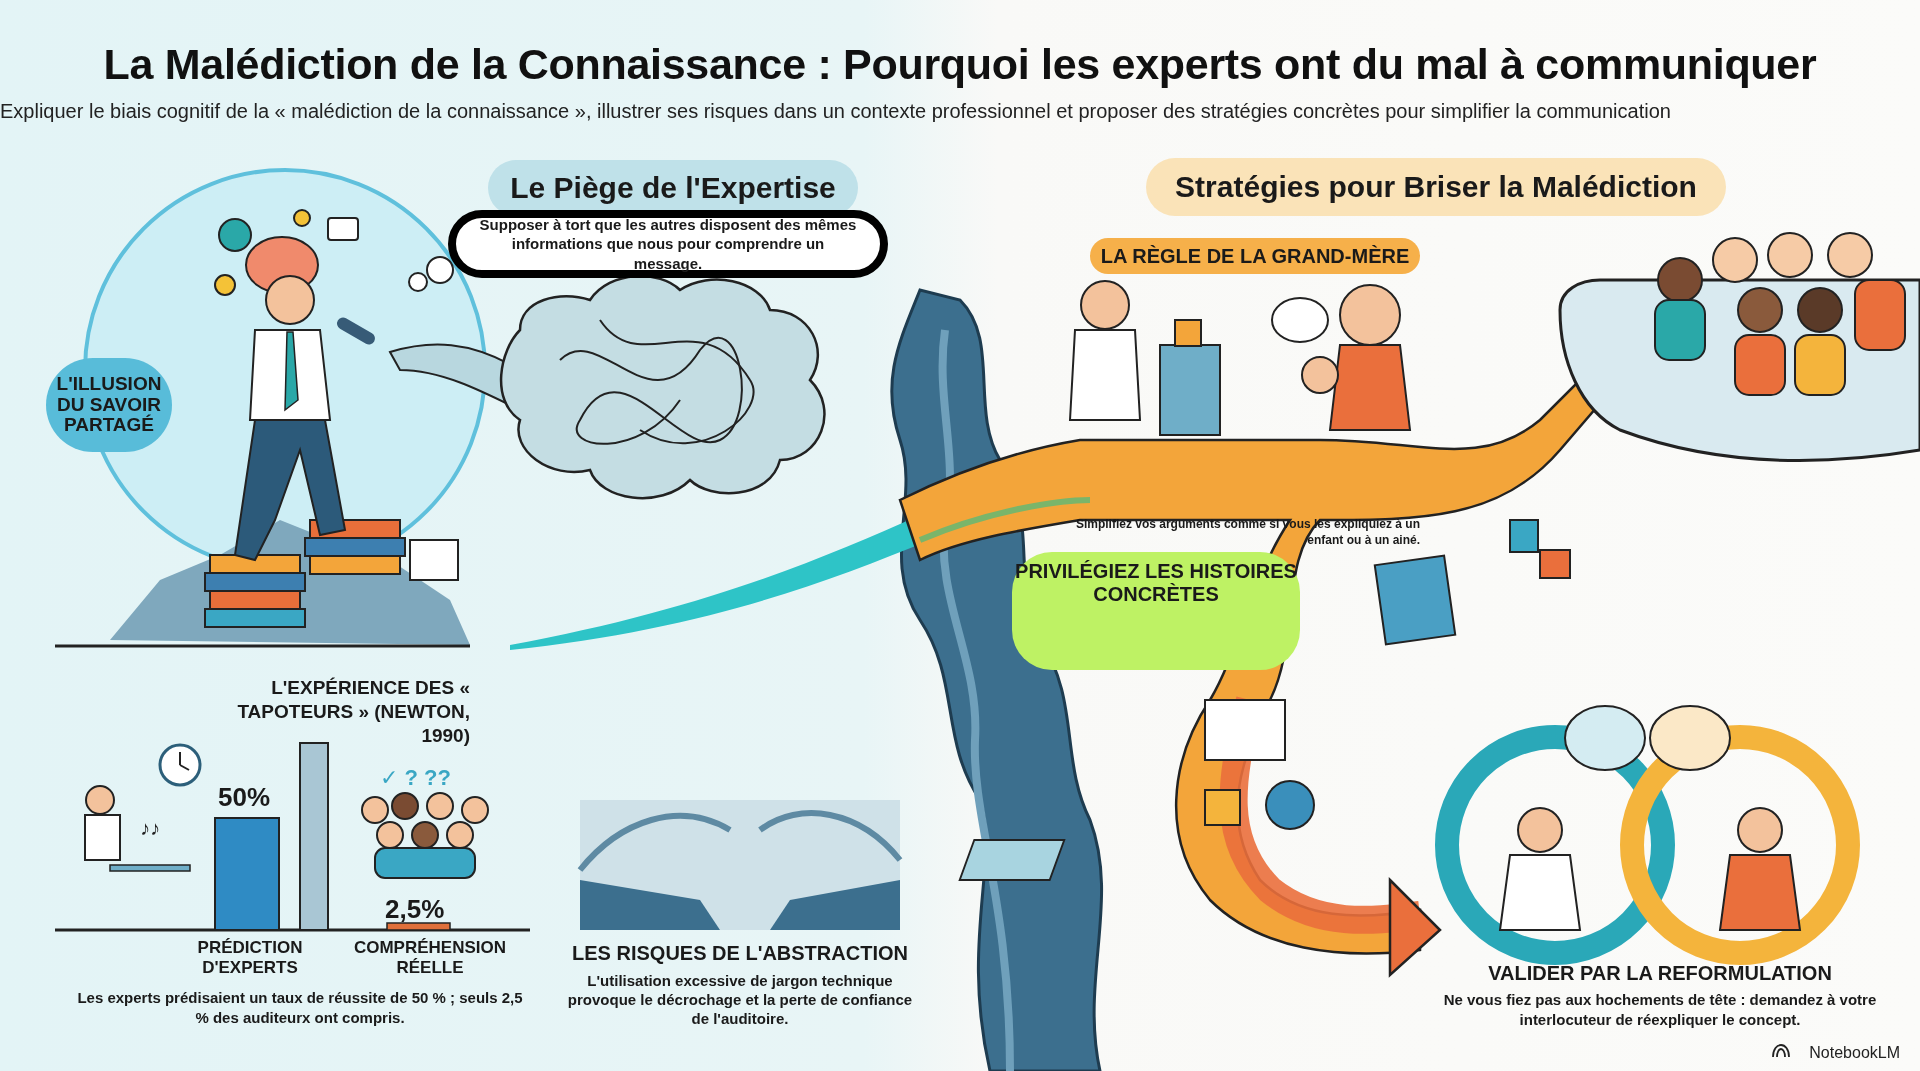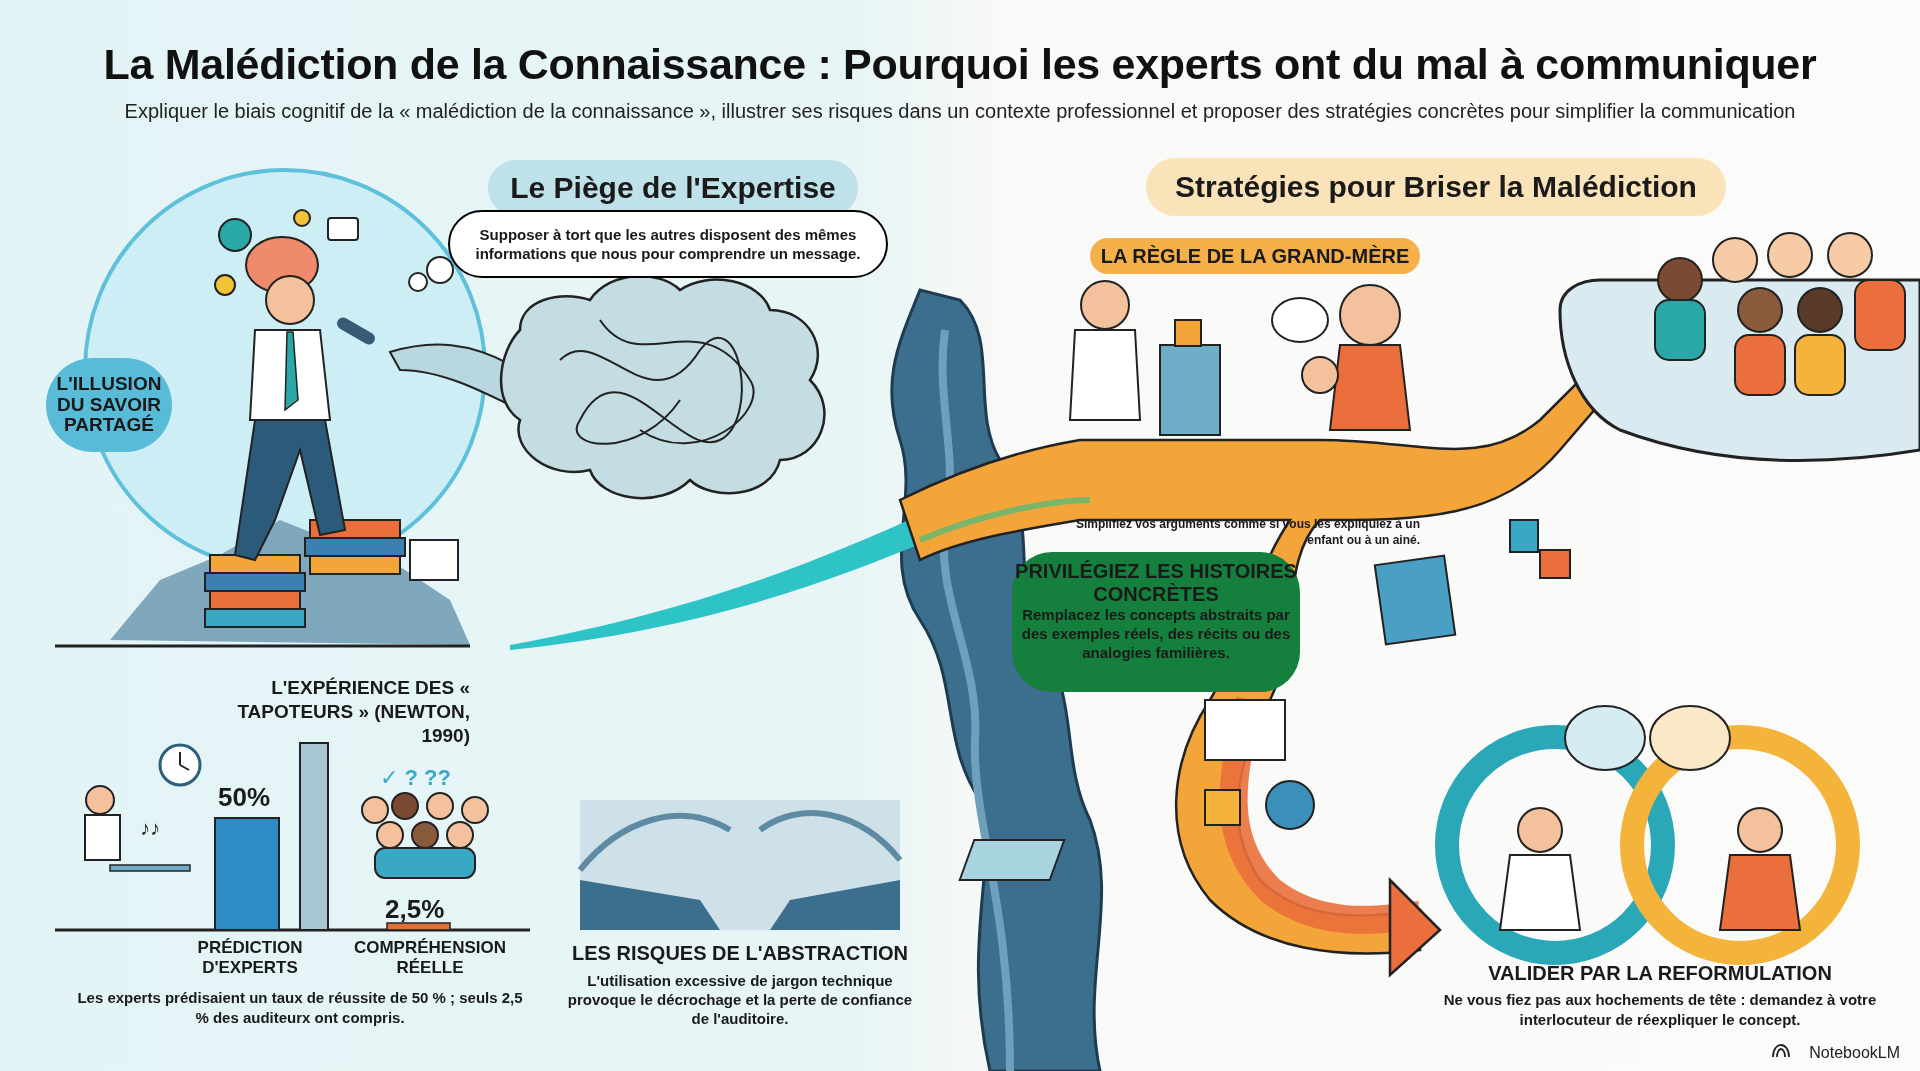--- a/index.html
+++ b/index.html
@@ -9,43 +9,43 @@
     color: #1a1a1a;
     background: linear-gradient(90deg, #e3f4f6 0%, #e8f5f6 45%, #f9f9f7 52%, #fbfbf9 100%);
     position: relative;
   }
   .abs { position: absolute; }
   .title {
     left: 0; right: 0; top: 40px; text-align: center;
     font-size: 43px; font-weight: 700; letter-spacing: -0.3px; color: #111;
   }
   .subtitle {
-    left: 0; right: 0; top: 100px; text-align: center;
+    left: 0; right: 0; top: 100px; text-align: left;
     font-size: 20px; color: #222;
   }
   .pill {
     border-radius: 40px; font-weight: 700; text-align: center;
     display: flex; align-items: center; justify-content: center;
   }
   .piege-pill { left: 488px; top: 160px; width: 370px; height: 56px; background: #bfe1e9; font-size: 30px; }
   .piege-bubble {
     left: 448px; top: 210px; width: 440px; height: 68px; background: #fff;
-    border: 2px solid #000000; border-radius: 40px; font-size: 15px; font-weight: 700;
+    border: 8px solid #000000; border-radius: 40px; font-size: 15px; font-weight: 700;
     text-align: center; display: flex; align-items: center; justify-content: center; line-height: 1.3; padding: 0 20px;
   }
   .illusion-pill {
     left: 46px; top: 358px; width: 126px; height: 94px; background: #58bcd9; border-radius: 48px;
     font-size: 19px; font-weight: 800; line-height: 1.1; color: #1a1a1a;
     display: flex; align-items: center; justify-content: center; text-align: center;
   }
   .strat-pill { left: 1146px; top: 158px; width: 580px; height: 58px; background: #fae3b8; font-size: 30px; }
   .grand-pill { left: 1090px; top: 238px; width: 330px; height: 36px; background: #f6b04a; font-size: 20px; border-radius: 18px; }
   .grand-desc { left: 1040px; top: 517px; width: 380px; text-align: right; font-size: 12px; font-weight: 700; line-height: 1.3; }
   .histoires {
-    left: 1012px; top: 552px; width: 288px; height: 140px; background: #15803d; border-radius: 40px;
+    left: 1012px; top: 552px; width: 288px; height: 118px; background: #bef264; border-radius: 40px;
     text-align: center; padding-top: 8px;
   }
   .histoires .h { font-size: 20px; font-weight: 800; line-height: 1.15; }
   .histoires .d { font-size: 15px; font-weight: 700; line-height: 1.25; }
   .tap-title { left: 300px; top: 676px; width: 260px; text-align: right; font-size: 19px; font-weight: 800; line-height: 1.25; transform: translateX(-90px); }
   .label-pred { left: 160px; top: 938px; width: 180px; text-align: center; font-size: 17px; font-weight: 800; line-height: 1.2; }
   .label-comp { left: 330px; top: 938px; width: 200px; text-align: center; font-size: 17px; font-weight: 800; line-height: 1.2; }
   .tap-desc { left: 70px; top: 988px; width: 460px; text-align: center; font-size: 15px; font-weight: 700; line-height: 1.3; }
   .risk-title { left: 560px; top: 942px; width: 360px; text-align: center; font-size: 20px; font-weight: 800; }
   .risk-desc { left: 560px; top: 972px; width: 360px; text-align: center; font-size: 15px; font-weight: 700; line-height: 1.25; }
@@ -187,21 +187,20 @@
 
 <div class="abs risk-title">LES RISQUES DE L'ABSTRACTION</div>
 <div class="abs risk-desc">L'utilisation excessive de jargon technique provoque le décrochage et la perte de confiance de l'auditoire.</div>
 
 <div class="abs pill strat-pill">Stratégies pour Briser la Malédiction</div>
 <div class="abs pill grand-pill">LA RÈGLE DE LA GRAND-MÈRE</div>
 <div class="abs grand-desc">Simplifiez vos arguments comme si vous les expliquiez à un enfant ou à un ainé.</div>
 
 <div class="abs histoires">
   <div class="h">PRIVILÉGIEZ LES HISTOIRES CONCRÈTES</div>
-  <div class="d">Remplacez les concepts abstraits par des exemples réels, des récits ou des analogies familières.</div>
 </div>
 
 <div class="abs valid-title">VALIDER PAR LA REFORMULATION</div>
 <div class="abs valid-desc">Ne vous fiez pas aux hochements de tête : demandez à votre interlocuteur de réexpliquer le concept.</div>
 
 <div class="abs brand">
   <span>
     <svg width="18" height="14" viewBox="0 0 18 14" style="position:static">
       <path d="M1 13 C1 5 5 1 9 1 C13 1 17 5 17 13" fill="none" stroke="#222" stroke-width="1.8"></path>
       <path d="M5 13 C5 8 7 5 9 5 C11 5 13 8 13 13" fill="none" stroke="#222" stroke-width="1.8"></path>

